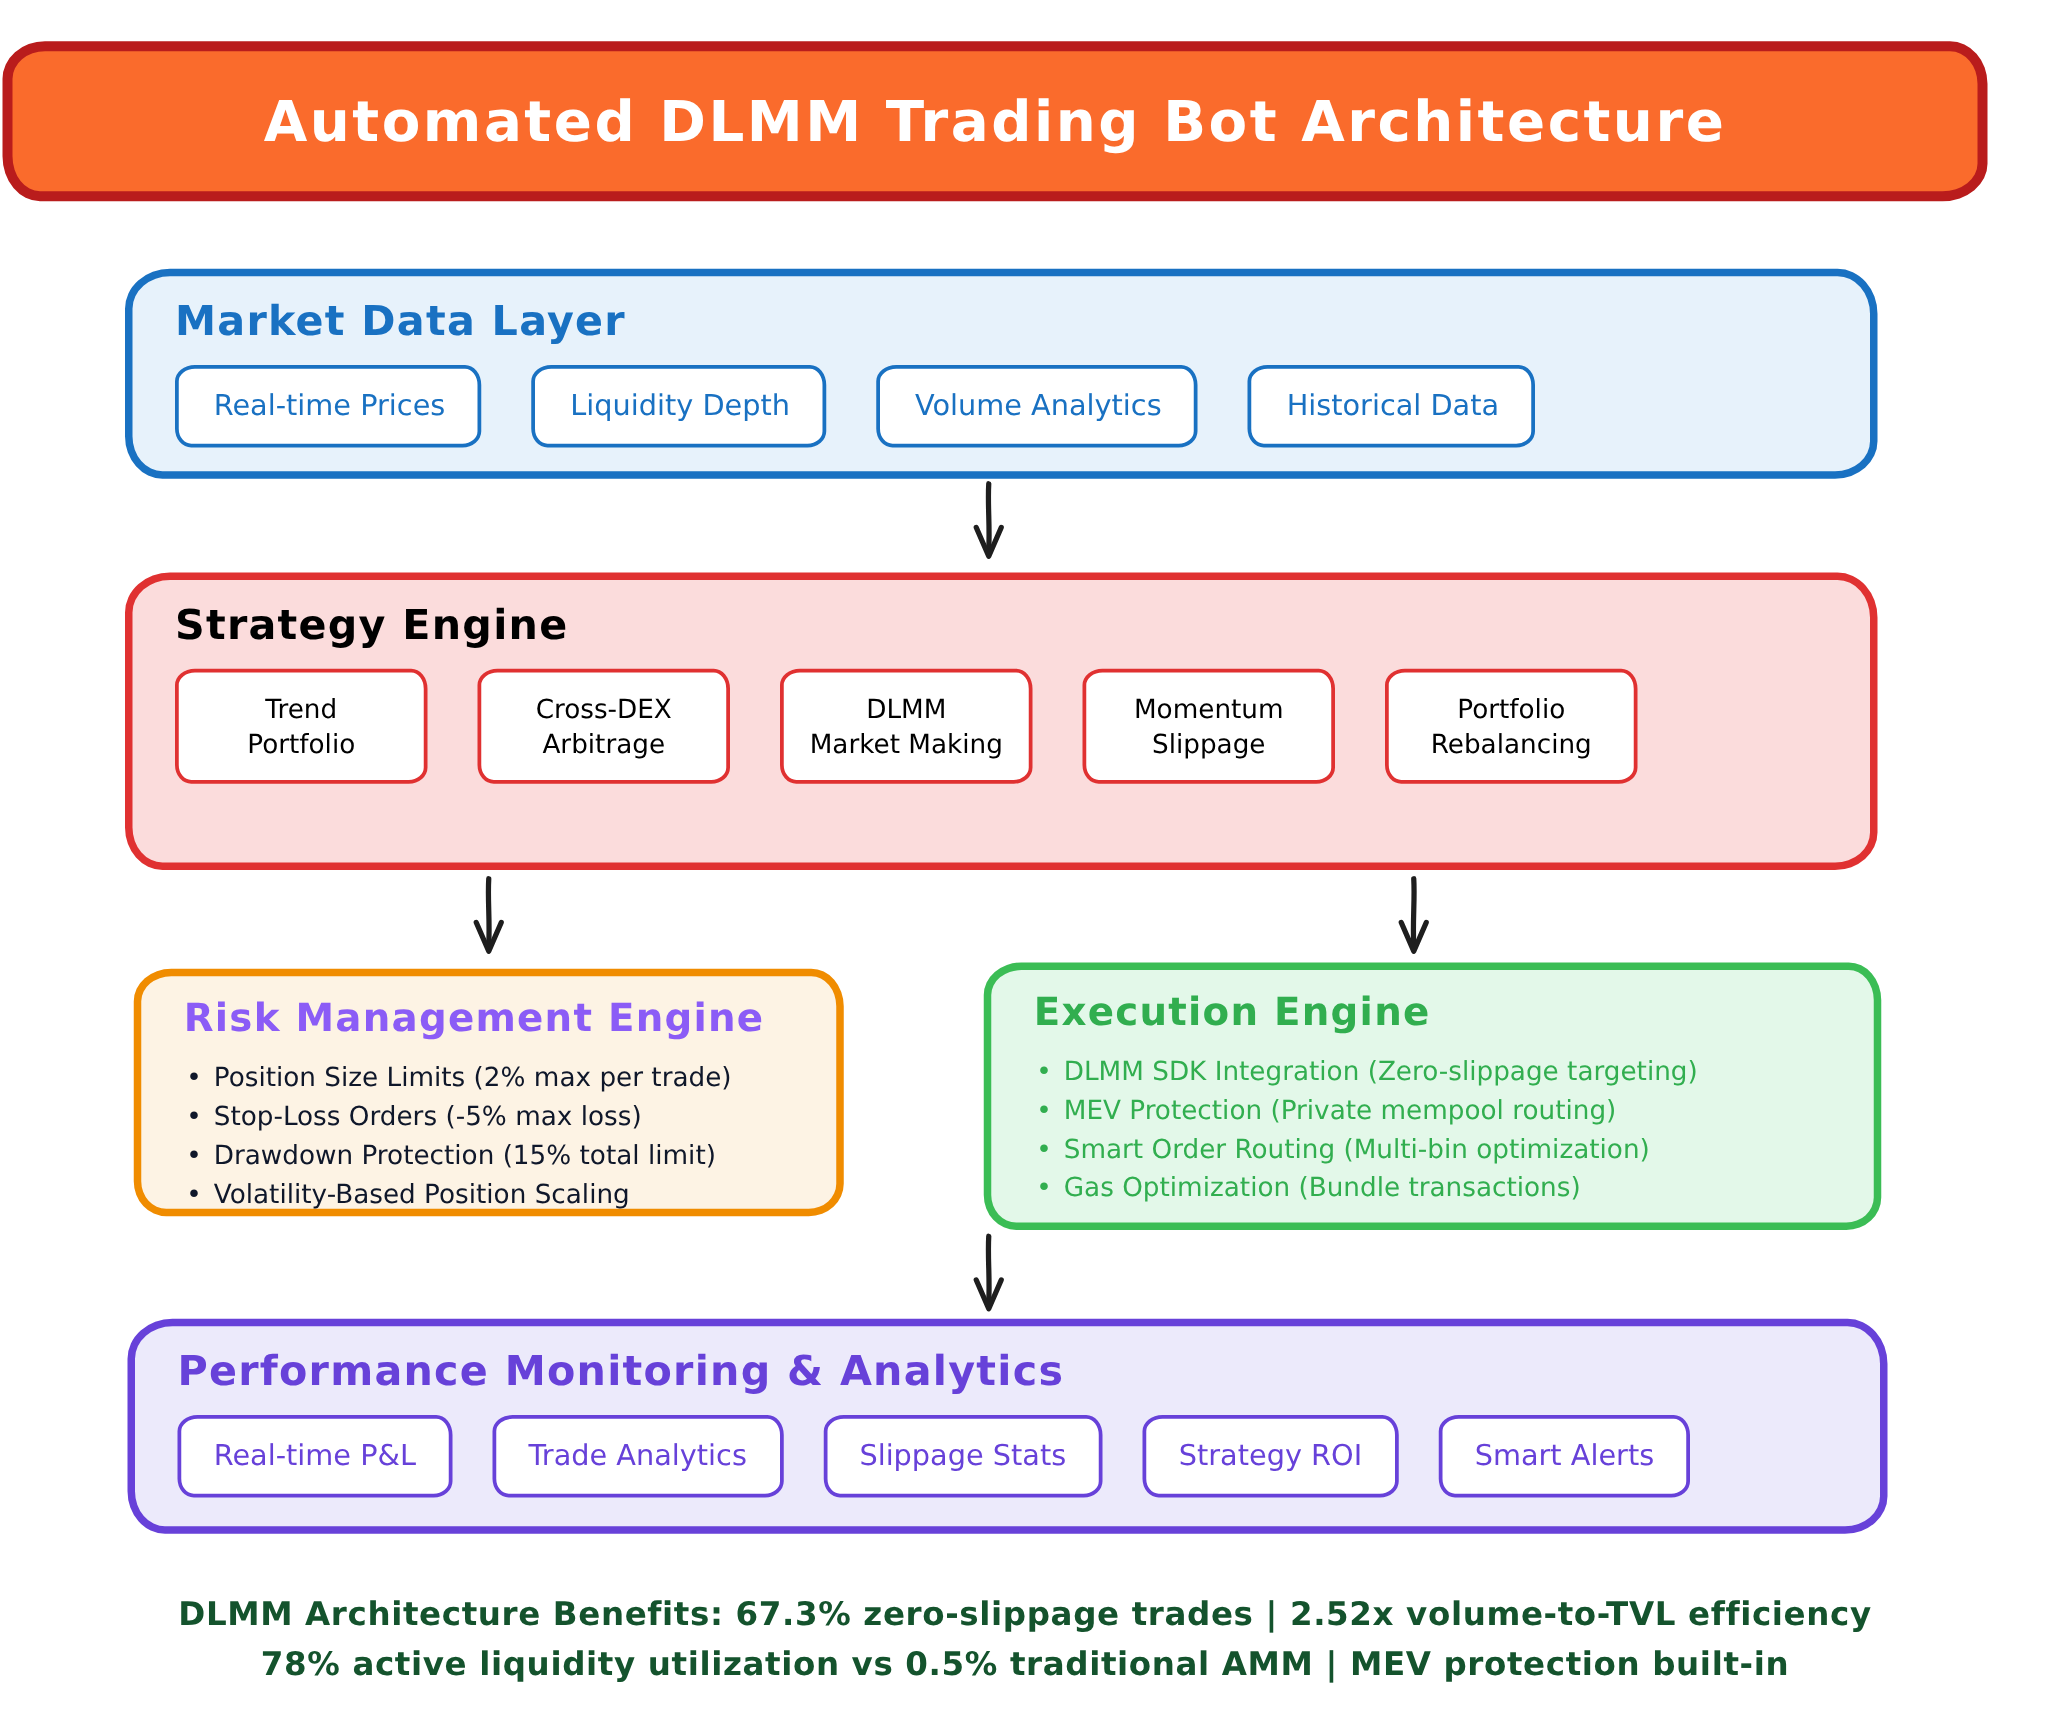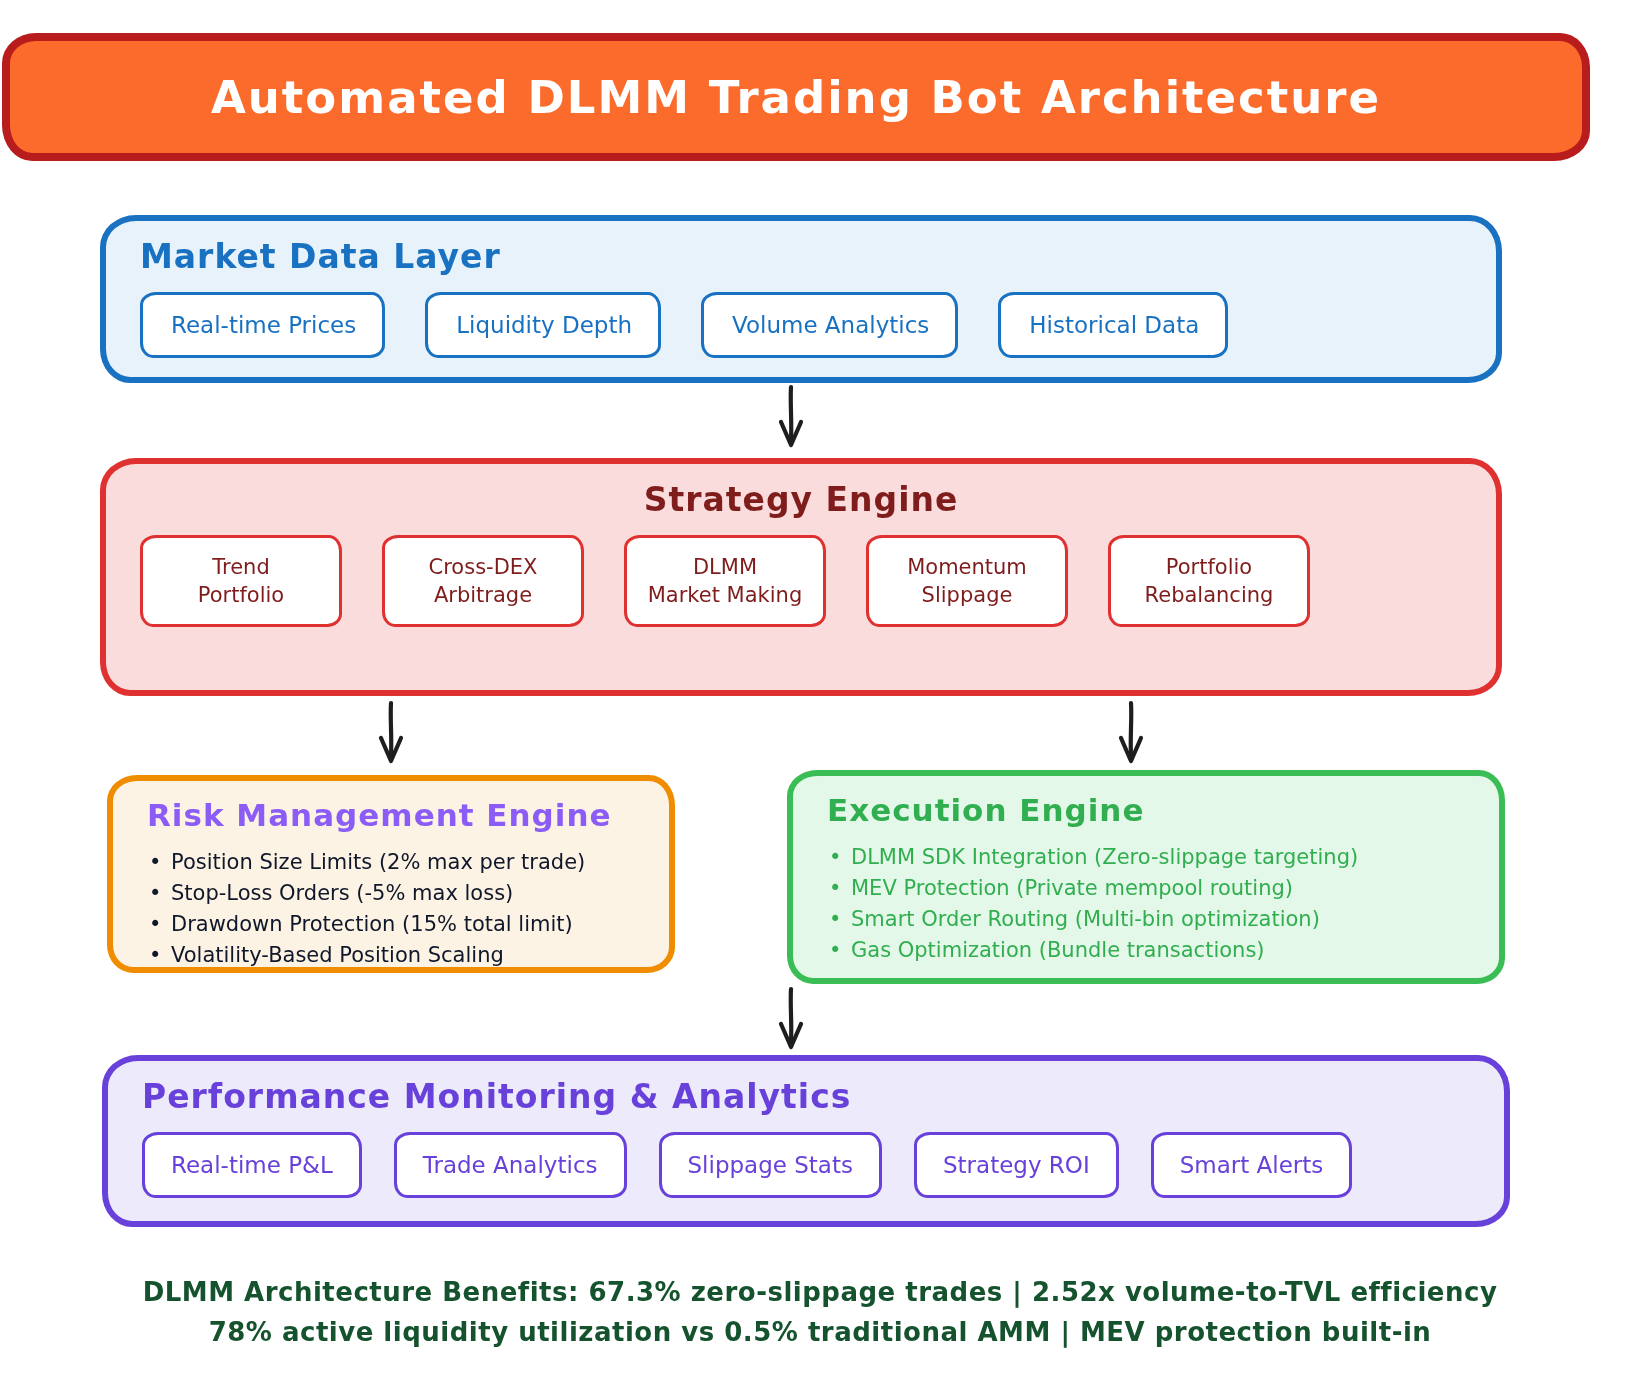--- a/index.html
+++ b/index.html
@@ -41,21 +41,21 @@
 
   
   .layer.blue { left: 88px; top: 215px; width: 1402px; height: 168px;
     background: #E7F2FB; border-color: #1971C2; }
   .layer.blue .layer-title, .layer.blue .chip { color: #1971C2; }
   .layer.blue .chip { border-color: #1971C2; padding-left: 28px; }
 
   
   .layer.red { left: 88px; top: 458px; width: 1402px; height: 238px;
     background: #FBDCDC; border-color: #E03131; }
-  .layer.red .layer-title, .layer.red .chip { color: #7f1d1d; text-align: center; }
+  .layer.red .layer-title, .layer.red .chip { color: #000000; }
   .layer.red .chip { border-color: #E03131; width: 202px; min-height: 92px;
     font-size: 21px; line-height: 1.35; padding: 6px 10px; }
 
   
   .layer.orange { left: 95px; top: 775px; width: 568px; height: 198px;
     background: #FDF3E4; border-color: #F08C00; border-radius: 30px 26px 28px 26px / 26px 30px 26px 28px; }
   .layer.orange .layer-title { color: #8b5cf6; font-size: 31px; }
 
   
   .layer.green { left: 775px; top: 770px; width: 718px; height: 214px;

